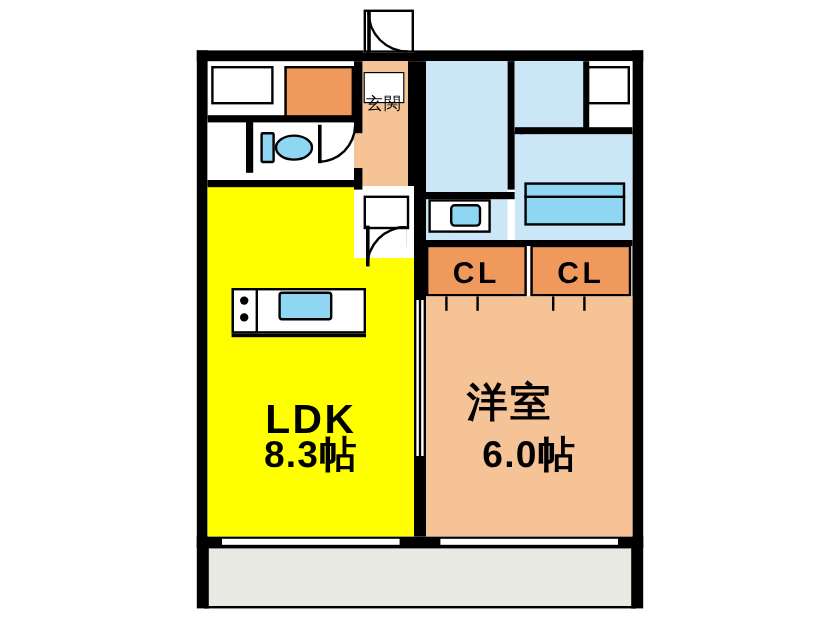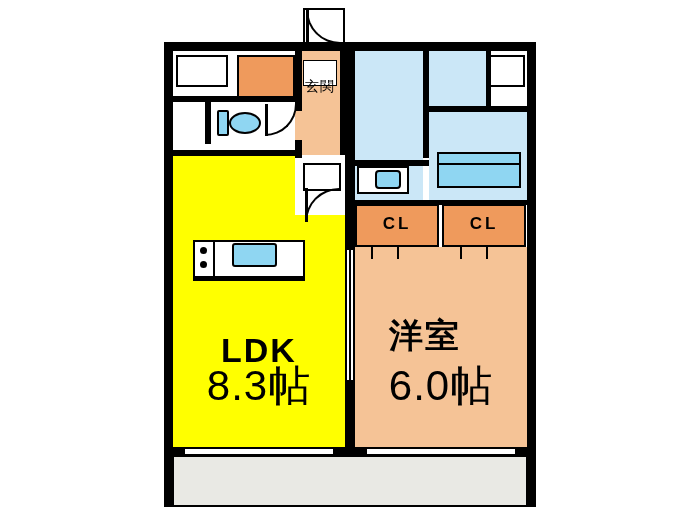--- a/index.html
+++ b/index.html
@@ -48,26 +48,26 @@
     text-align: center;
     white-space: nowrap;
     letter-spacing: 1px;
   }
   .lbl-room-name {
     font-size: 34px;
     font-weight: bold;
     letter-spacing: 2px;
   }
   .lbl-room-size {
-    font-size: 42px;
-    font-weight: normal;
+    font-size: 31px;
+    font-weight: bold;
     letter-spacing: 1px;
   }
   .lbl-cl {
-    font-size: 17px;
+    font-size: 25px;
     font-weight: bold;
     letter-spacing: 3px;
   }
   .lbl-balcony {
     font-size: 23px;
     font-weight: normal;
     letter-spacing: 7px;
   }
   .lbl-genkan {
     font-size: 14px;

